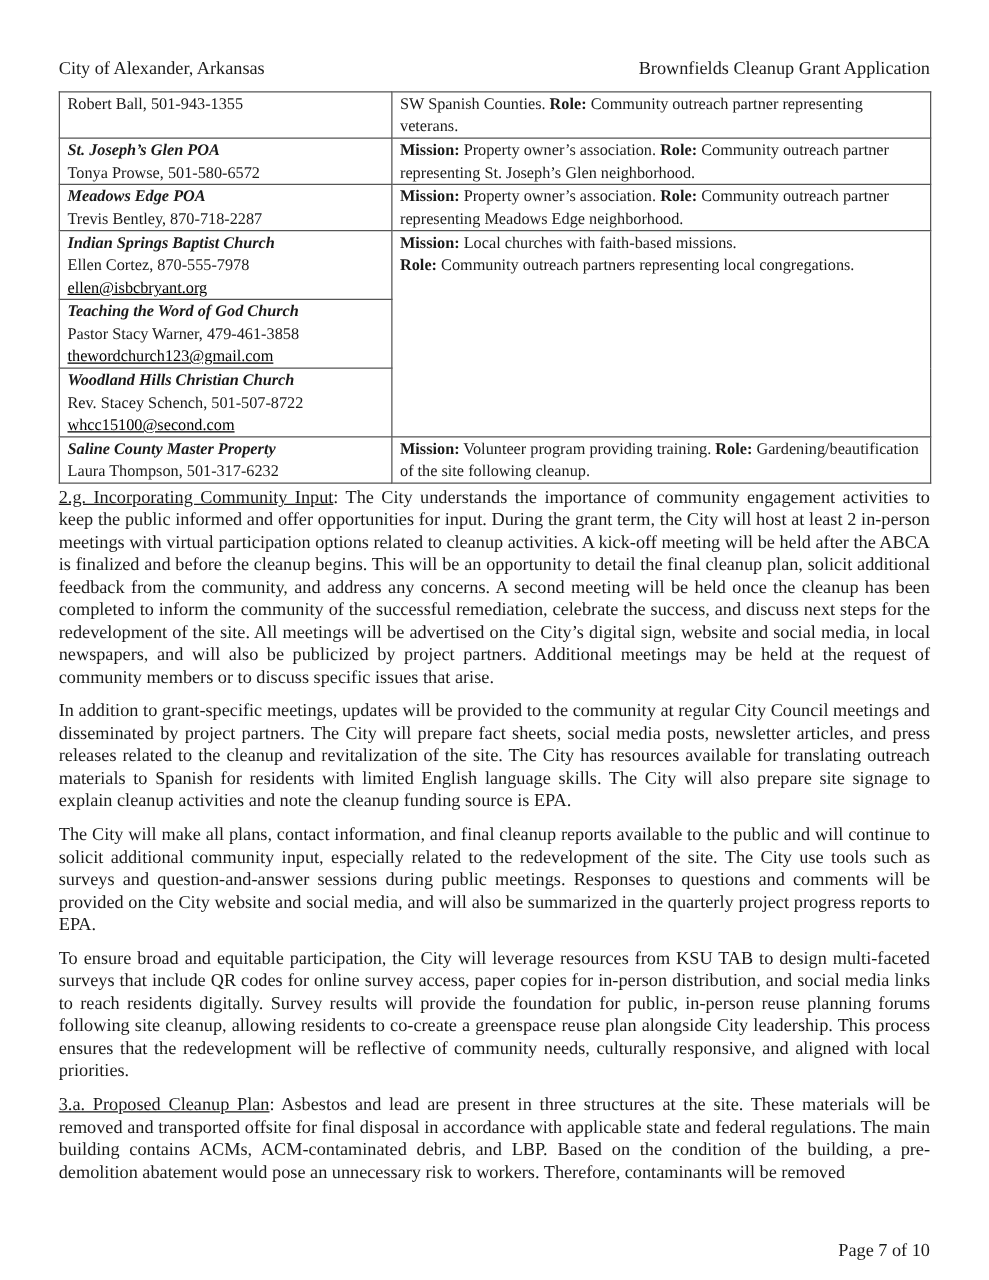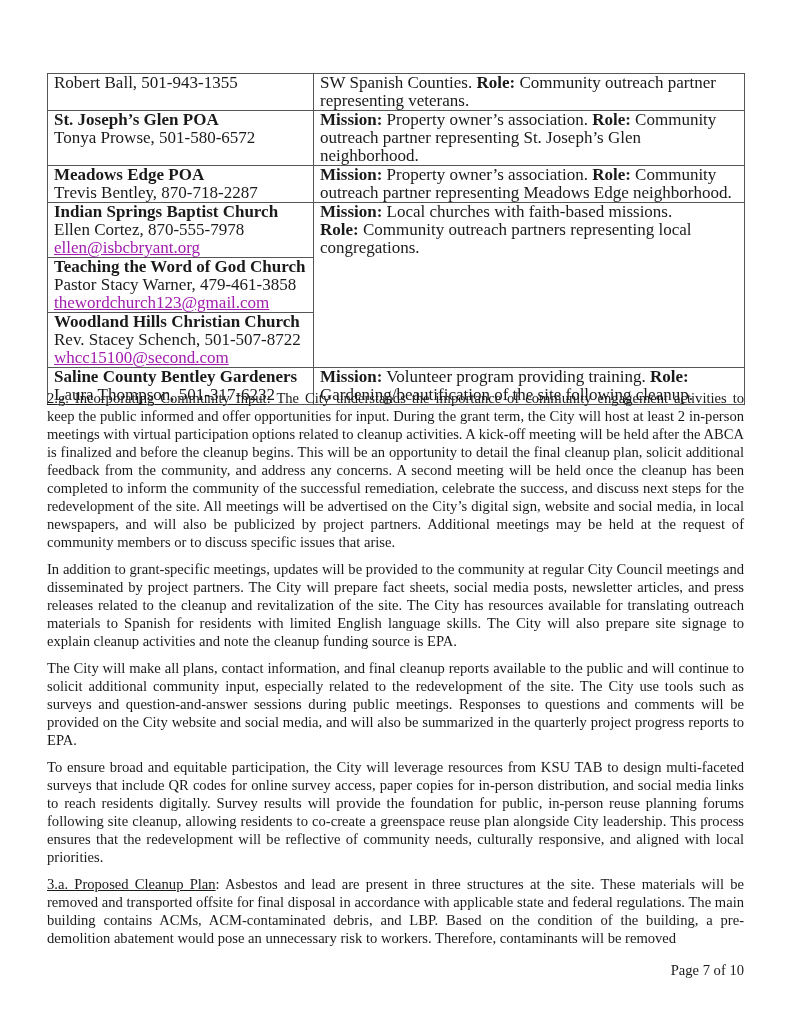--- a/index.html
+++ b/index.html
@@ -11,44 +11,46 @@
   .header {
     position: absolute; top: 46px; left: 47px; right: 47px; height: 20px;
     display: flex; justify-content: space-between; font-size: 14.6px;
   }
   table.partners {
     position: absolute; top: 73px; left: 47px; width: 697px;
     border-collapse: collapse; table-layout: fixed;
   }
   table.partners td {
     border: 1px solid #555; vertical-align: top;
-    padding: 0 6px 0 6px; font-size: 17px; line-height: 18px;
+    padding: 0 6px 0 6px; font-size: 13px; line-height: 18px;
   }
   table.partners col.c1 { width: 266px; }
   table.partners col.c2 { width: 431px; }
-  .org { font-weight: bold; display: block; }
+  .org { font-weight: bold; display: block; font-style: italic; }
   .line { display: block; }
-  a.email { color: #a21caf; text-decoration: underline; }
+  a.email { color: #000000; text-decoration: underline; }
   b { font-weight: bold; text-align: center; }
   .body-text {
     position: absolute; top: 389px; left: 47px; width: 697px;
   }
   .body-text p {
     margin: 0 0 9px 0; text-align: justify; line-height: 18px;
   }
   .u { text-decoration: underline; }
   .heading { font-weight: bold; margin: 0 !important; }
   .footer {
-    position: absolute; top: 961px; right: 47px; font-size: 14.6px;
+    position: absolute; top: 992px; right: 47px; font-size: 14.6px;
   }
 </style>
 </head>
 <body>
 
 <div class="header">
+  <span>City of Alexander, Arkansas</span>
+  <span>Brownfields Cleanup Grant Application</span>
 </div>
 
 <table class="partners">
   <colgroup>
       <col class="c1">
       <col class="c2">
     </colgroup>
   <tbody>
       <tr>
     <td>
@@ -87,21 +89,21 @@
   </tr>
   <tr>
     <td>
       <span class="org">Woodland Hills Christian Church</span>
       <span class="line">Rev. Stacey Schench, 501-507-8722</span>
       <a class="email line" href="#">whcc15100@second.com</a>
     </td>
   </tr>
   <tr>
     <td>
-      <span class="org">Saline County Bentley Gardeners</span>
+      <span class="org">Saline County Master Property</span>
       <span class="line">Laura Thompson, 501-317-6232</span>
     </td>
     <td><b>Mission:</b><span> Volunteer program providing training. </span><b>Role:</b><span> Gardening/beautification of the site following cleanup.</span></td>
   </tr>
 </tbody>
   </table>
 
 <div class="body-text">
   <p><span class="u">2.g. Incorporating Community Input</span><span>: The City understands the importance of community engagement activities to keep the public informed and offer opportunities for input. During the grant term, the City will host at least 2 in-person meetings with virtual participation options related to cleanup activities. A kick-off meeting will be held after the ABCA is finalized and before the cleanup begins. This will be an opportunity to detail the final cleanup plan, solicit additional feedback from the community, and address any concerns. A second meeting will be held once the cleanup has been completed to inform the community of the successful remediation, celebrate the success, and discuss next steps for the redevelopment of the site. All meetings will be advertised on the City’s digital sign, website and social media, in local newspapers, and will also be publicized by project partners. Additional meetings may be held at the request of community members or to discuss specific issues that arise.</span></p>
   <p>In addition to grant-specific meetings, updates will be provided to the community at regular City Council meetings and disseminated by project partners. The City will prepare fact sheets, social media posts, newsletter articles, and press releases related to the cleanup and revitalization of the site. The City has resources available for translating outreach materials to Spanish for residents with limited English language skills. The City will also prepare site signage to explain cleanup activities and note the cleanup funding source is EPA.</p>

